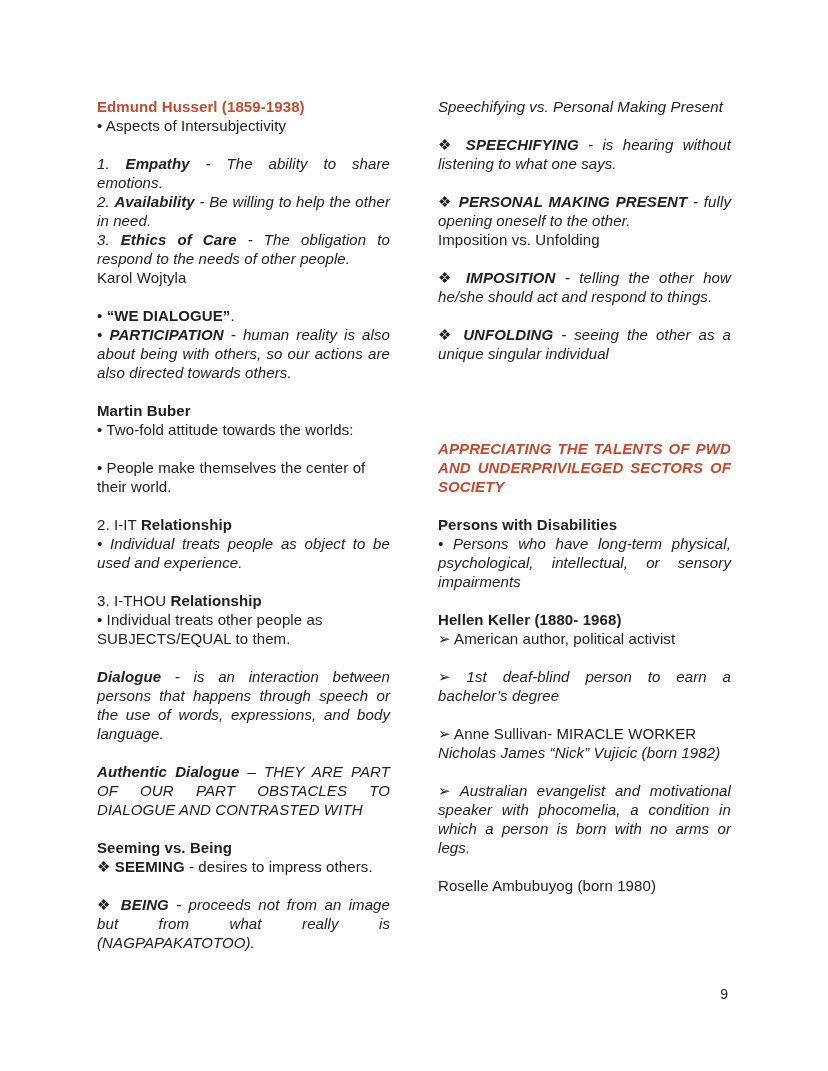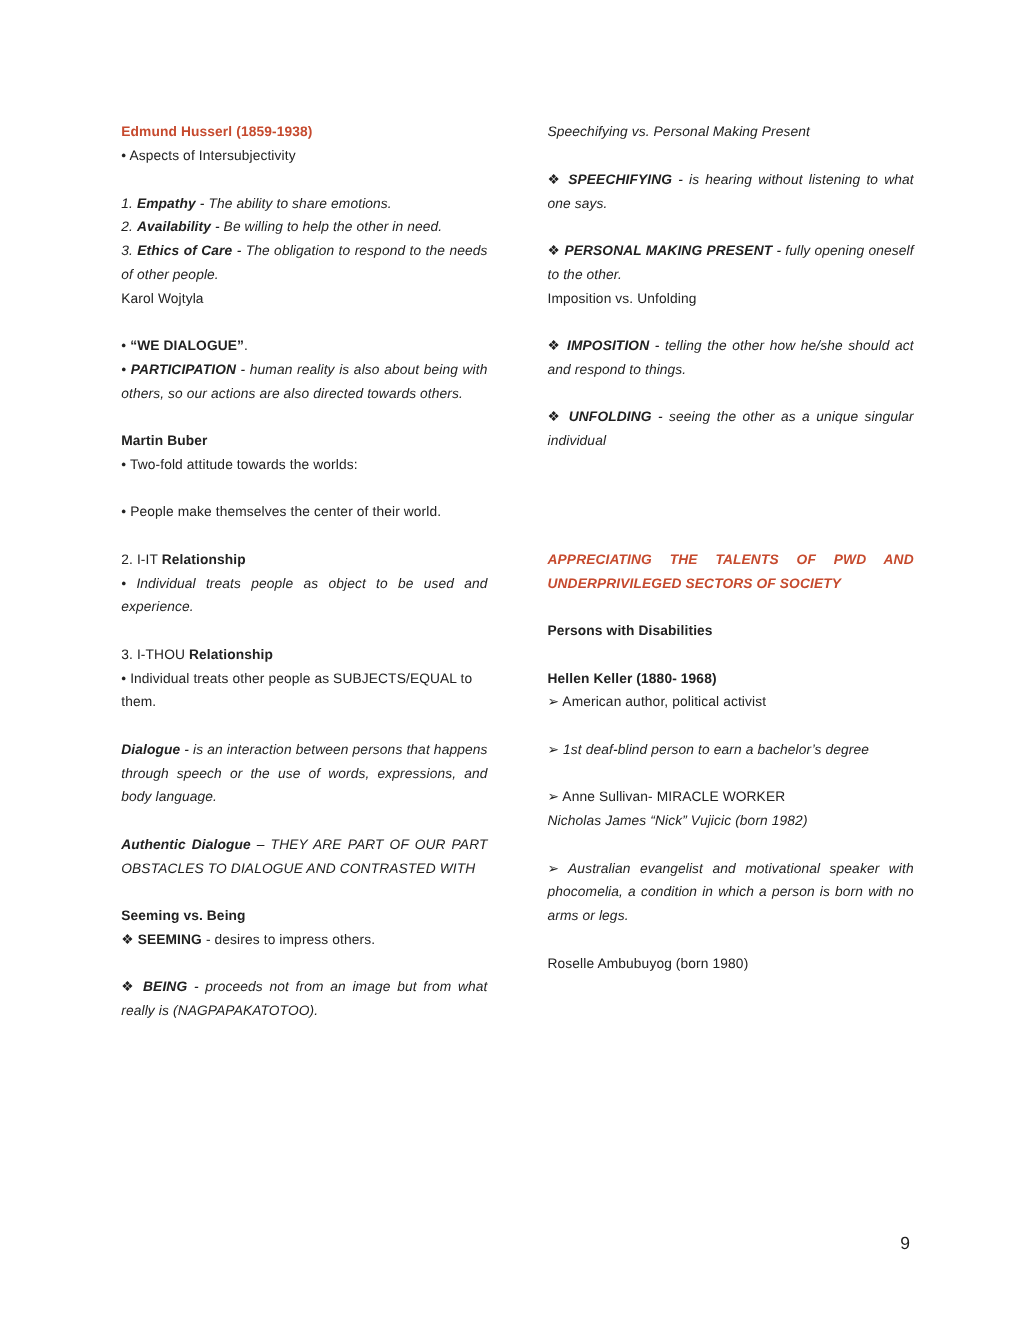--- a/index.html
+++ b/index.html
@@ -16,21 +16,21 @@
   .content {
     position: absolute;
     left: 97px;
     top: 97px;
     width: 634px;
     display: flex;
     gap: 48px;
   }
   .col {
     width: 293px;
-    font-size: 11px;
+    font-size: 15px;
     line-height: 19px;
     letter-spacing: 0.1px;
   }
   .para { margin: 0; }
   .justify { text-align: justify; font-style: italic; }
   .bold { font-weight: bold; }
   .accent { color: var(--accent); font-weight: bold; }
   .spacer { width: 100%; }
   .page-number {
     position: absolute;
@@ -86,20 +86,21 @@
         <p class="para justify"><span>❖ </span><span class="bold">PERSONAL MAKING PRESENT</span><span> - fully opening oneself to the other.</span></p>
         <p class="para"><span>Imposition vs. Unfolding</span></p>
         <div class="spacer" style="height: 19px;"></div>
         <p class="para justify"><span>❖ </span><span class="bold">IMPOSITION</span><span> - telling the other how he/she should act and respond to things.</span></p>
         <div class="spacer" style="height: 19px;"></div>
         <p class="para justify"><span>❖ </span><span class="bold">UNFOLDING</span><span> - seeing the other as a unique singular individual</span></p>
         <div class="spacer" style="height: 76px;"></div>
         <p class="para accent justify"><span class="bold">APPRECIATING THE TALENTS OF PWD AND UNDERPRIVILEGED SECTORS OF SOCIETY</span></p>
         <div class="spacer" style="height: 19px;"></div>
         <p class="para"><span class="bold">Persons with Disabilities</span></p>
+        <p class="para justify"><span>• Persons who have long-term physical, psychological, intellectual, or sensory impairments</span></p>
         <div class="spacer" style="height: 19px;"></div>
         <p class="para"><span class="bold">Hellen Keller (1880- 1968)</span></p>
         <p class="para"><span>➢ American author, political activist</span></p>
         <div class="spacer" style="height: 19px;"></div>
         <p class="para justify"><span>➢ 1st deaf-blind person to earn a bachelor’s degree</span></p>
         <div class="spacer" style="height: 19px;"></div>
         <p class="para"><span>➢ Anne Sullivan- MIRACLE WORKER</span></p>
         <p class="para justify"><span>Nicholas James “Nick” Vujicic (born 1982)</span></p>
         <div class="spacer" style="height: 19px;"></div>
         <p class="para justify"><span>➢ Australian evangelist and motivational speaker with phocomelia, a condition in which a person is born with no arms or legs.</span></p>

